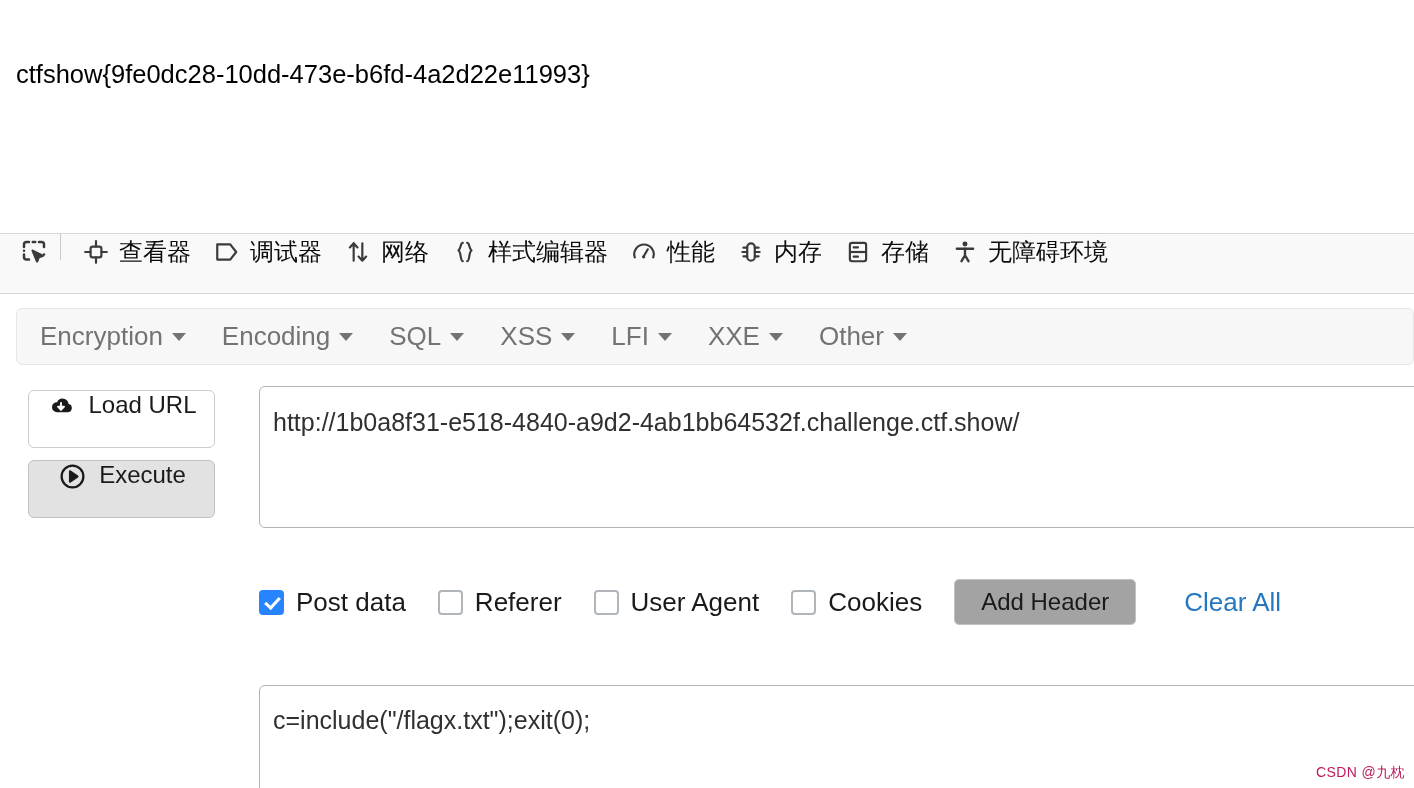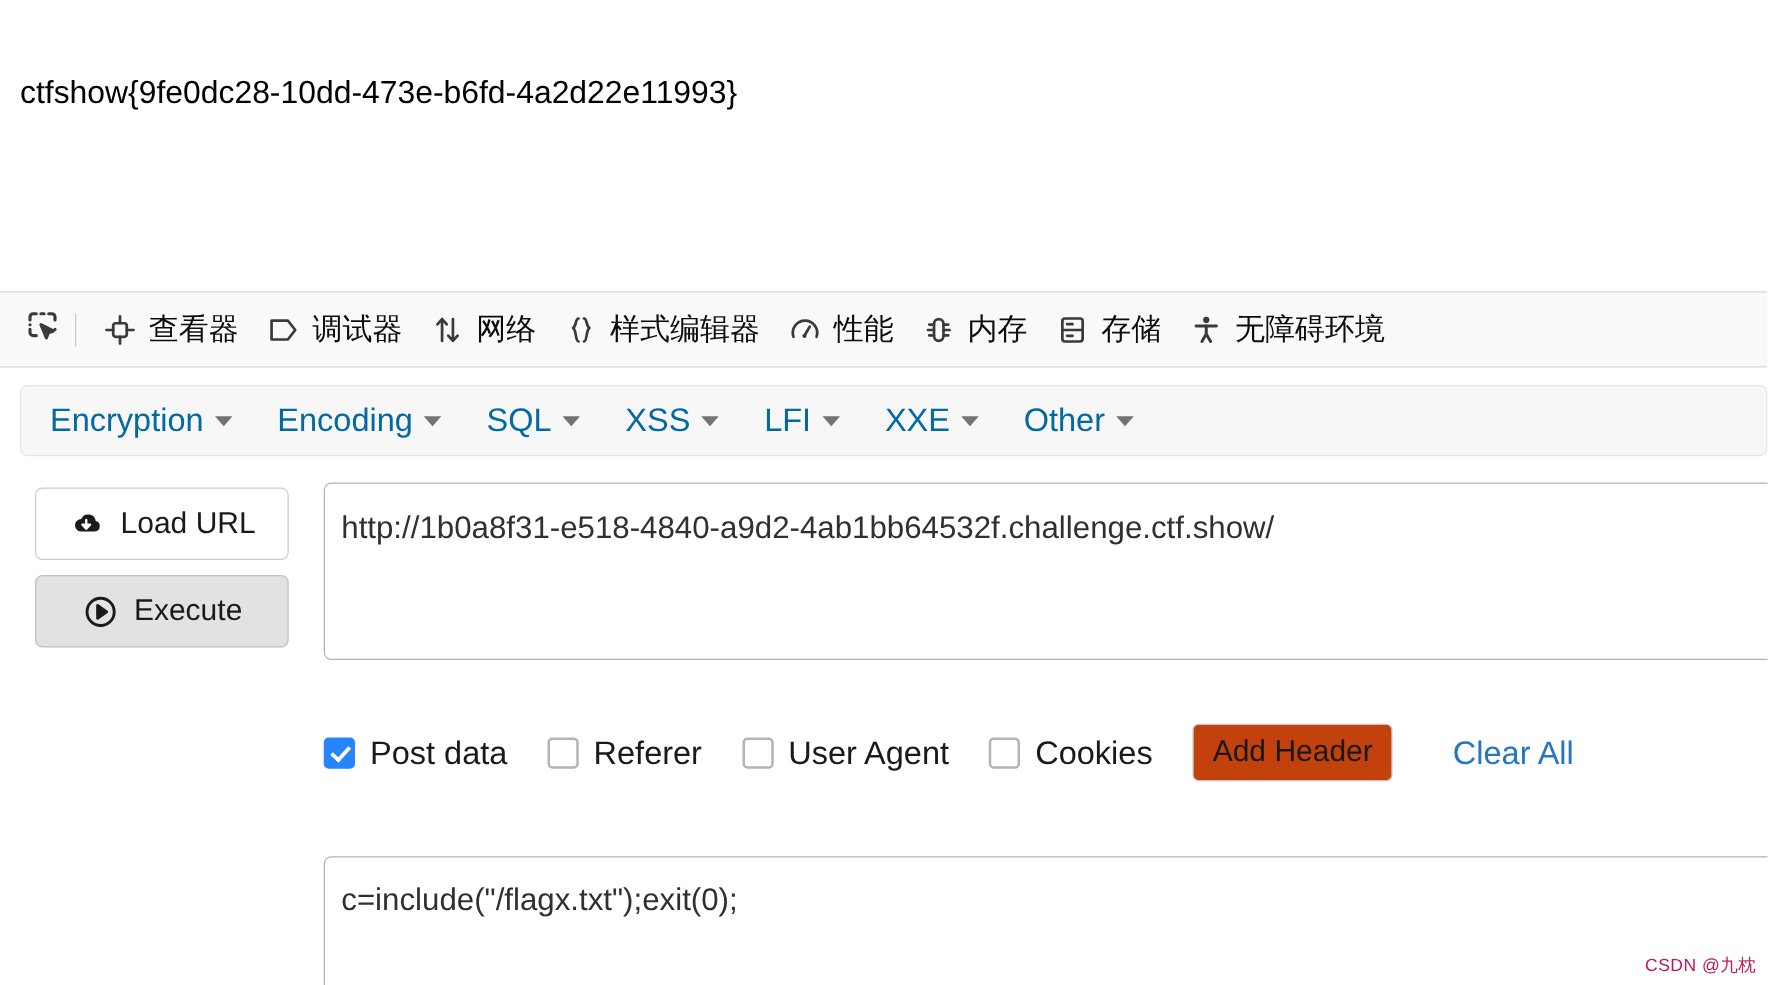--- a/index.html
+++ b/index.html
@@ -47,21 +47,21 @@
     position: absolute;
     left: 0;
     top: 233px;
     width: 1414px;
     height: 61px;
     background: #f9f9fa;
     border-top: 1px solid #d7d7db;
     border-bottom: 1px solid #d7d7db;
     box-sizing: border-box;
     display: flex;
-    align-items: center;
+    align-items: flex-start;
     padding-left: 14px;
   }
   .dt-picker {
     display: flex;
     align-items: center;
     justify-content: center;
     width: 40px;
     height: 40px;
     cursor: pointer;
   }
@@ -105,21 +105,21 @@
     box-sizing: border-box;
     display: flex;
     align-items: center;
     padding-left: 23px;
   }
   .hb-menu-item {
     display: flex;
     align-items: baseline;
     gap: 9px;
     margin-right: 36px;
-    color: #0369a1;
+    color: #737373;
     font-size: 26px;
     cursor: pointer;
     white-space: nowrap;
   }
   .caret {
     width: 0;
     height: 0;
     border-left: 7px solid transparent;
     border-right: 7px solid transparent;
     border-top: 8px solid #737373;
@@ -129,27 +129,27 @@
 
   
   .hb-buttons {
     position: absolute;
     left: 28px;
     top: 390px;
     width: 203px;
   }
   .hb-btn {
     box-sizing: border-box;
-    width: 203px;
+    width: 187px;
     height: 58px;
     border: 1px solid #cccccc;
     border-radius: 6px;
     background: #ffffff;
     display: flex;
-    align-items: center;
+    align-items: flex-start;
     justify-content: center;
     gap: 12px;
     font-size: 24px;
     color: #1a1a1a;
     margin-bottom: 12px;
     cursor: pointer;
   }
   .hb-btn.pressed {
     background: #e2e2e2;
     border-color: #c0c0c0;
@@ -223,24 +223,24 @@
     top: 2px;
     width: 6px;
     height: 12px;
     border: solid #ffffff;
     border-width: 0 3px 3px 0;
     transform: rotate(42deg);
   }
   .add-header-btn {
     box-sizing: border-box;
     height: 46px;
-    padding: 0 15px;
+    padding: 0 26px;
     border: 1px solid #c2c2c2;
     border-radius: 5px;
-    background: #c2410c;
+    background: #a3a3a3;
     display: flex;
     align-items: center;
     font-size: 24px;
     color: #1a1a1a;
     cursor: pointer;
     margin-right: 48px;
     white-space: nowrap;
   }
   .clear-all {
     font-size: 26px;

